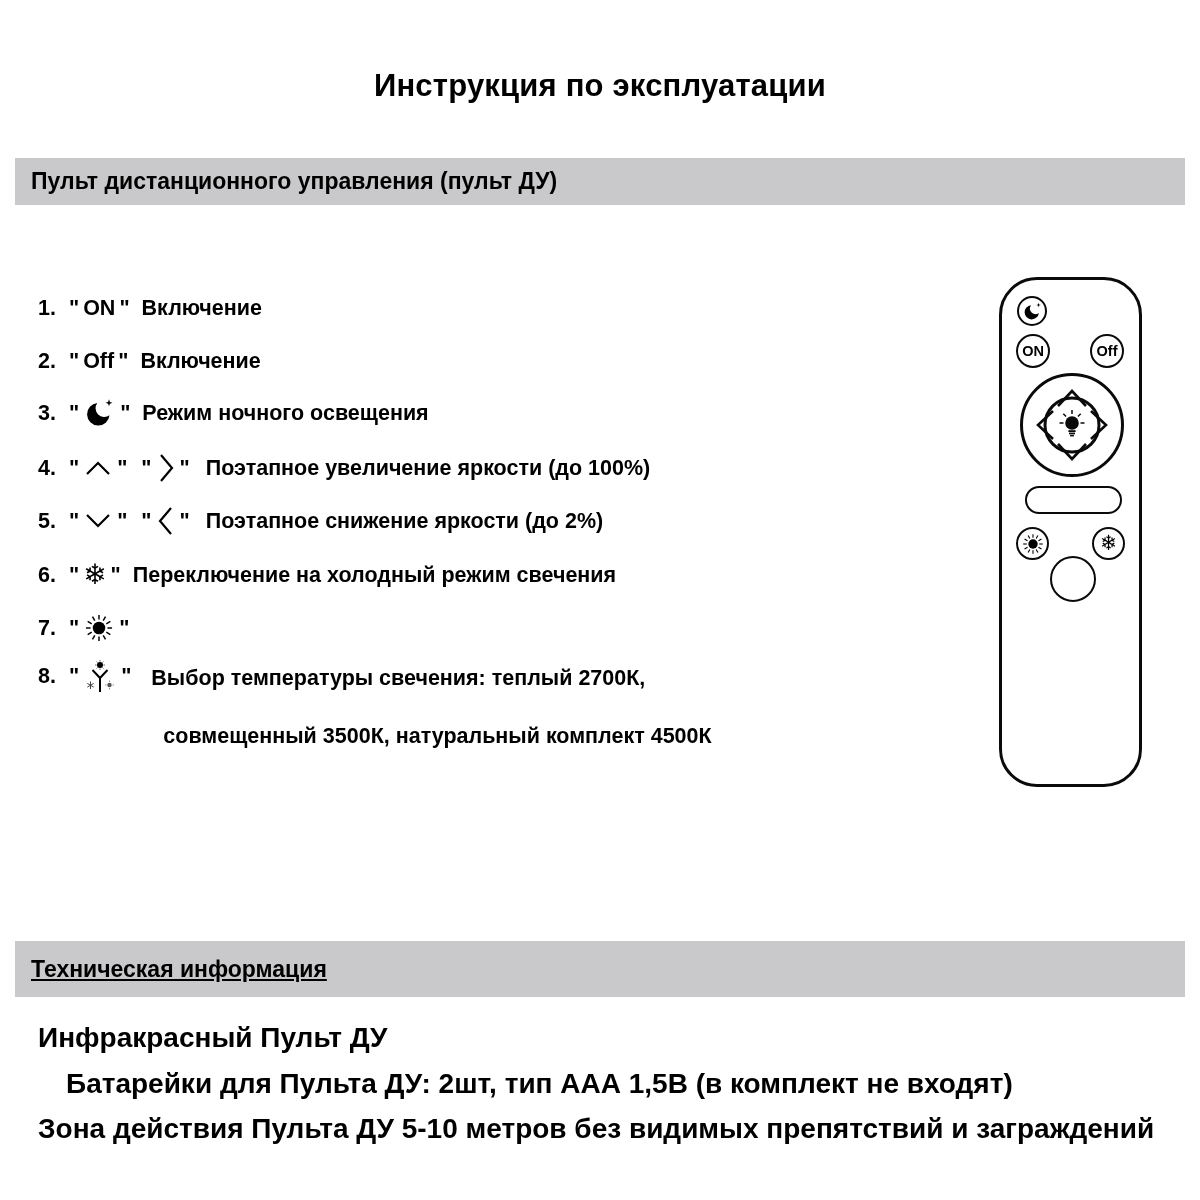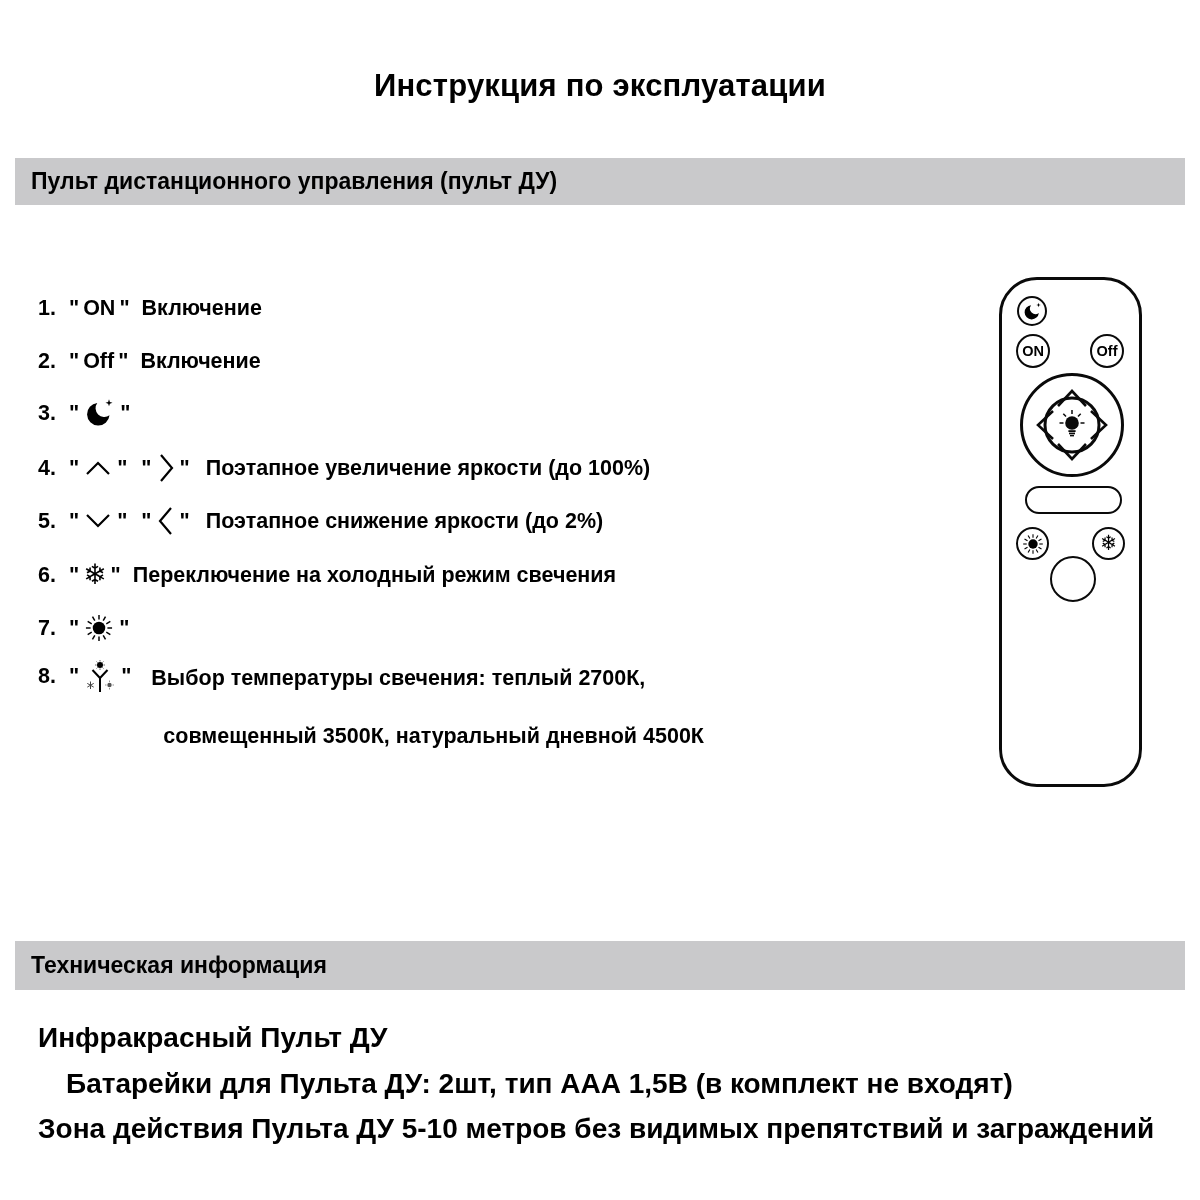--- a/index.html
+++ b/index.html
@@ -6,21 +6,21 @@
   body{
     width:1200px;height:1200px;background:#ffffff;position:relative;
     font-family:"Liberation Sans",sans-serif;font-weight:bold;color:#000;
     overflow:hidden;
   }
   .abs{position:absolute;}
   .page-title{top:68px;left:0;width:100%;text-align:center;font-size:31px;letter-spacing:.2px;}
   .bar{left:15px;width:1170px;background:#c9c9cb;display:flex;align-items:center;
        padding-left:16px;box-sizing:border-box;font-size:23px;}
   .bar1{top:158px;height:47px;}
-  .bar2{top:941px;height:49px;}
+  .bar2{top:941px;height:56px;text-decoration:underline;}
 
   .row{left:38px;display:flex;align-items:center;font-size:21.5px;white-space:pre;}
   .num{margin-right:9px;}
   .q{margin:0 4px;}
   .qpair-gap{margin-left:10px;}
   .lbl{margin-left:8px;}
   .lbl-wide{margin-left:12px;}
   .icon{display:inline-flex;align-items:center;justify-content:center;}
   .snow{font-family:"DejaVu Sans",sans-serif;font-size:28px;line-height:1;}
 
@@ -77,20 +77,21 @@
 <div class="abs row r3">
   <span class="num">3.</span>
   <span class="q">"</span>
   <span class="icon">
     <svg width="33" height="30" viewBox="0 0 26 24">
       <path d="M21 13.79 A9 9 0 1 1 11.21 4 A7 7 0 0 0 21 13.79 Z" fill="#000"></path>
       <path d="M20.6 1 L21.3 3.1 L23.4 3.8 L21.3 4.5 L20.6 6.6 L19.9 4.5 L17.8 3.8 L19.9 3.1 Z" fill="#000"></path>
     </svg>
   </span>
   <span class="q">"</span>
+  <span class="lbl">Режим ночного освещения</span>
 </div>
 
 <div class="abs row r4">
   <span class="num">4.</span>
   <span class="q">"</span>
   <span class="icon">
     <svg width="30" height="22" viewBox="0 0 30 22">
       <polyline points="4,17 15,6 26,17" fill="none" stroke="#000" stroke-width="2.2"></polyline>
     </svg>
   </span>
@@ -187,21 +188,21 @@
       <g stroke="#777" stroke-width="0.8">
         <line x1="26.5" y1="21.5" x2="26.5" y2="23"></line>
           <line x1="26.5" y1="29" x2="26.5" y2="30.5"></line>
         <line x1="22" y1="26" x2="23.5" y2="26"></line>
           <line x1="29.5" y1="26" x2="31" y2="26"></line>
       </g>
     </svg>
   </span>
   <span class="q">"</span>
   <span class="two-lines"><span>Выбор температуры свечения: теплый 2700К,</span><br>
-  <span>совмещенный 3500К, натуральный дневной 4500К</span></span>
+  <span>совмещенный 3500К, натуральный комплект 4500К</span></span>
 </div>
 
 <div class="abs remote">
   <div class="rc rc-moon">
     <span class="icon">
       <svg width="21" height="19" viewBox="0 0 26 24">
         <path d="M21 13.79 A9 9 0 1 1 11.21 4 A7 7 0 0 0 21 13.79 Z" fill="#000"></path>
         <path d="M20.6 1 L21.3 3.1 L23.4 3.8 L21.3 4.5 L20.6 6.6 L19.9 4.5 L17.8 3.8 L19.9 3.1 Z" fill="#000"></path>
       </svg>
     </span>

